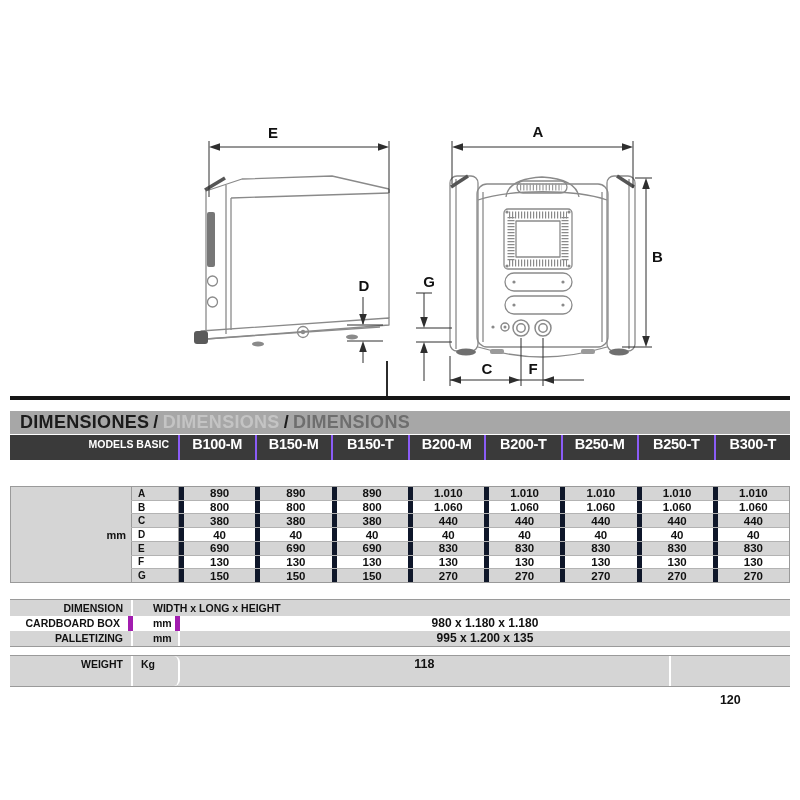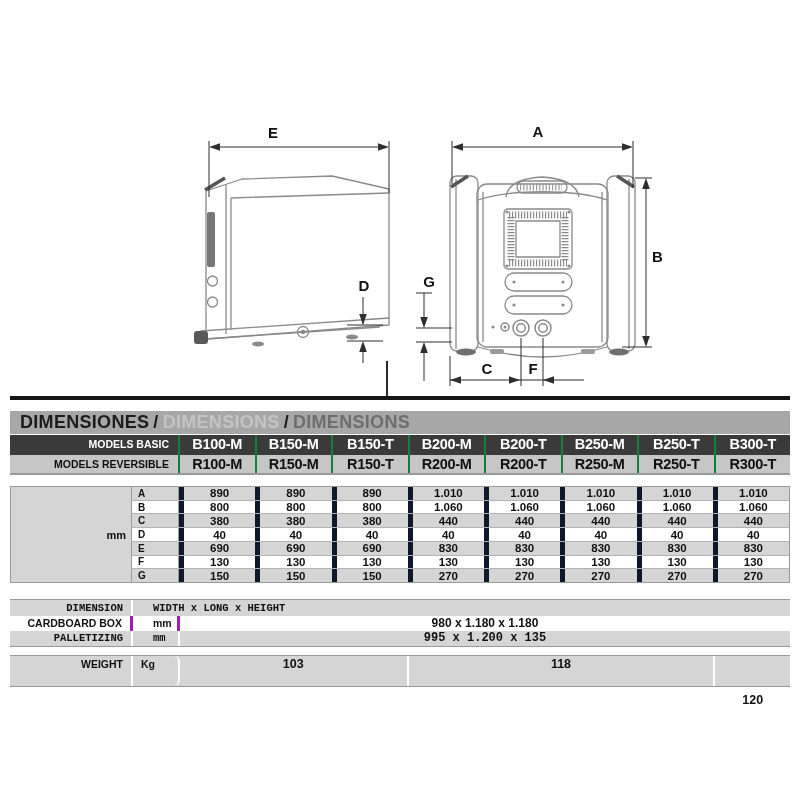--- a/index.html
+++ b/index.html
@@ -16,49 +16,49 @@
   .hdrbar .t1{color:#1c1c1c;}
   .hdrbar .sep{color:#1c1c1c;padding:0 4px;}
   .hdrbar .t2{color:#c4c4c4;}
   .hdrbar .t3{color:#6e6e6e;}
 
   
   .mrow{position:absolute;left:10px;width:780px;height:25px;display:flex;box-sizing:border-box;}
   .mrow.dark{top:435px;background:#3a3a3a;color:#fff;}
   .mrow.rev{top:455px;background:#c6c6c6;color:#101010;border-bottom:2px solid #9a9a9a;height:20px;}
   .mlabel{width:168px;box-sizing:border-box;text-align:right;padding-right:9px;font-size:10.5px;line-height:19px;letter-spacing:0px;}
-  .mcell{flex:1;text-align:center;font-size:14.5px;line-height:19px;letter-spacing:-0.3px;border-left:2px solid #15803d;box-sizing:border-box;}
+  .mcell{flex:1;text-align:center;font-size:14.5px;line-height:19px;letter-spacing:-0.3px;border-left:2px solid #8b5cf6;box-sizing:border-box;}
 
   
   .dimtable{position:absolute;left:10px;top:486px;width:780px;height:97px;display:flex;
             border:1px solid #9a9a9a;box-sizing:border-box;background:#fff;}
   .mmcol{width:120px;background:#d5d5d5;display:flex;align-items:center;justify-content:flex-end;
          padding-right:5px;box-sizing:border-box;font-size:11px;}
   .dimrows{flex:1;display:flex;flex-direction:column;}
   .drow{flex:1;display:flex;border-top:1px solid #b3b3b3;box-sizing:border-box;}
   .drow:first-child{border-top:none;}
   .drow.g{background:#d5d5d5;}
   .drow.w{background:#fff;}
   .dletter{width:48px;box-sizing:border-box;border-left:1px solid #9a9a9a;border-right:1px solid #9a9a9a;
            padding-left:6px;font-size:10px;display:flex;align-items:center;}
   .dval{flex:1;box-sizing:border-box;border-left:5px solid #0f172a;font-size:11.5px;
         display:flex;align-items:center;justify-content:center;}
   .dval:first-of-type{border-left:none;}
 
   
   .boxtable{position:absolute;left:10px;top:599px;width:780px;border-top:1px solid #9a9a9a;border-bottom:1px solid #9a9a9a;}
   .brow{display:flex;box-sizing:border-box;}
-  .brow.g{background:#d5d5d5;font-family:Liberation Mono, monospace;}
+  .brow.g{background:#d5d5d5;}
   .brow.w{background:#fff;}
   .brow .lab{width:123px;box-sizing:border-box;text-align:right;padding-right:8px;font-size:10.5px;}
   .brow .unit{width:47px;box-sizing:border-box;padding-left:20px;font-size:10.5px;}
   .brow .val{flex:1;text-align:center;font-size:12px;}
   .brow .vleft{flex:1;text-align:left;font-size:10.5px;}
   .sepw{border-right:2px solid #fff;}
-  .sepg{border-right:3px solid #a21caf;}
+  .sepg{border-right:5px solid #a21caf;}
   .r16{height:16px;line-height:16px;}
   .r15{height:15px;line-height:15px;}
 
   
   .wrow{position:absolute;left:10px;top:655px;width:780px;height:32px;line-height:16px;background:#d5d5d5;
         border-top:1px solid #9a9a9a;border-bottom:1px solid #9a9a9a;display:flex;box-sizing:border-box;}
   .wrow .lab{width:123px;text-align:right;padding-right:8px;font-size:10.5px;box-sizing:border-box;}
   .wrow .unit{width:47px;padding-left:8px;font-size:10.5px;box-sizing:border-box;border-radius:6px;}
   .wrow .c1{flex:228;text-align:center;font-size:12.5px;}
   .wrow .c2{flex:307;text-align:center;font-size:12.5px;}
@@ -226,31 +226,20 @@
     <div class="mcell">B150-M</div>
     <div class="mcell">B150-T</div>
     <div class="mcell">B200-M</div>
     <div class="mcell">B200-T</div>
     <div class="mcell">B250-M</div>
     <div class="mcell">B250-T</div>
     <div class="mcell">B300-T</div>
   </div>
 
   
-  <div class="mrow rev">
-    <div class="mlabel">MODELS REVERSIBLE</div>
-    <div class="mcell">R100-M</div>
-    <div class="mcell">R150-M</div>
-    <div class="mcell">R150-T</div>
-    <div class="mcell">R200-M</div>
-    <div class="mcell">R200-T</div>
-    <div class="mcell">R250-M</div>
-    <div class="mcell">R250-T</div>
-    <div class="mcell">R300-T</div>
-  </div>
 
   
   <div class="dimtable">
     <div class="mmcol">mm</div>
     <div class="dimrows">
       <div class="drow g">
         <div class="dletter">A</div>
         <div class="dval">890</div>
         <div class="dval">890</div>
         <div class="dval">890</div>
@@ -344,18 +333,17 @@
       <div class="lab sepw">PALLETIZING</div>
       <div class="unit sepw">mm</div>
       <div class="val">995 x 1.200 x 135</div>
     </div>
   </div>
 
   
   <div class="wrow">
     <div class="lab sepw">WEIGHT</div>
     <div class="unit sepw">Kg</div>
-    <div class="c1 sepw">103</div>
     <div class="c2 sepw">118</div>
     <div class="c3">120</div>
   </div>
 
 </div>
 
 </body></html>

